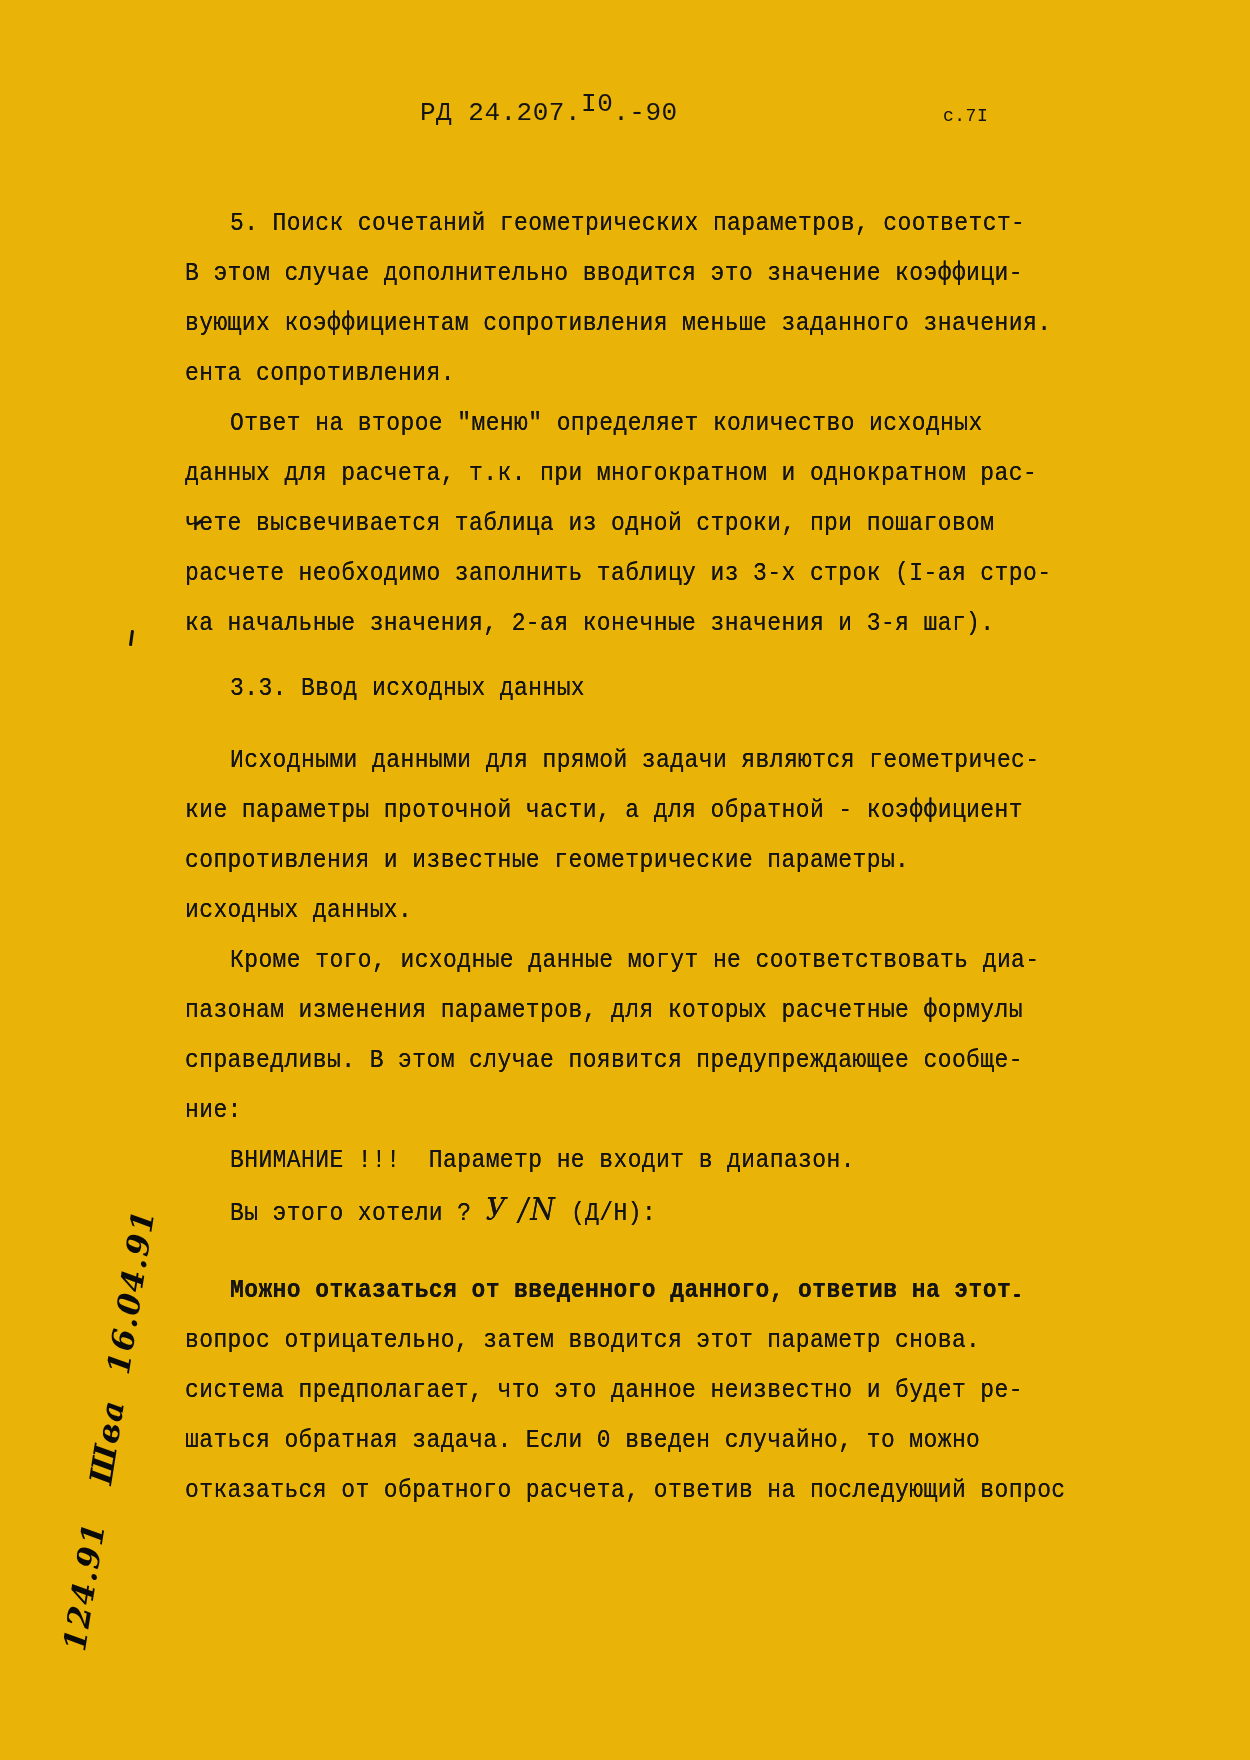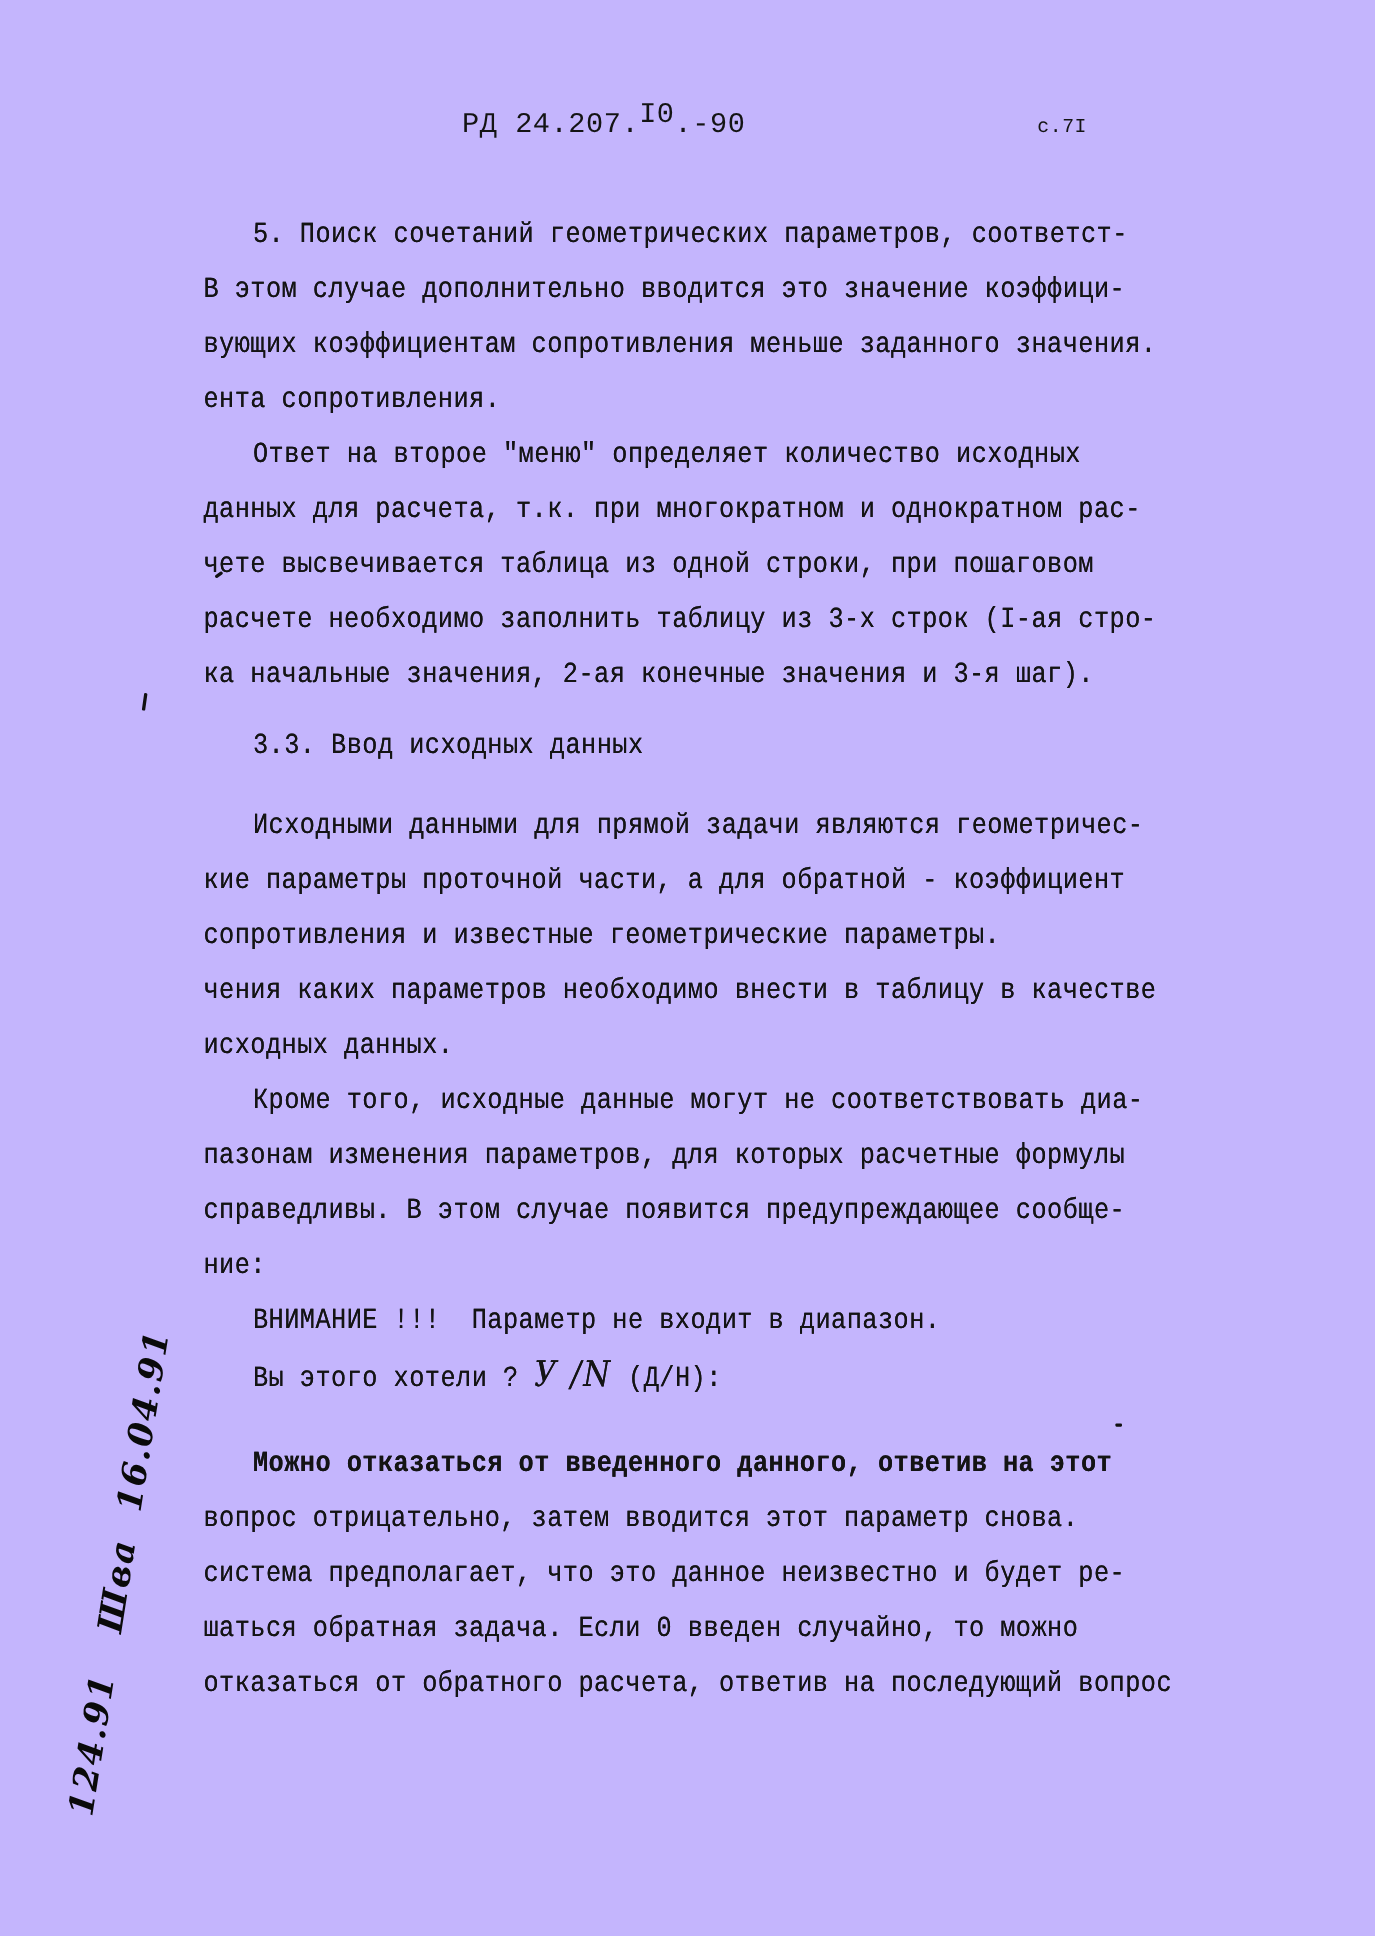--- a/index.html
+++ b/index.html
@@ -1,30 +1,30 @@
 <!DOCTYPE html>
 <html><head>
 <meta charset="utf-8">
 <style>
   html,body{margin:0;padding:0;}
   body{
     width:1250px;height:1760px;position:relative;overflow:hidden;
     background:#ffffff;color:#141414;
     font-family:"Liberation Mono",monospace;
   }
-  .page{position:absolute;inset:0;background:#c4b5fd;}
+  .page{position:absolute;inset:0;background:#eab308;}
 
   
   .hdr{position:absolute;top:98px;left:0;width:100%;height:40px;font-size:26px;letter-spacing:.5px;}
   .doc-num{position:absolute;left:420px;top:0;white-space:pre;}
   .doc-num .ins{position:relative;top:-9px;}
   .page-num{position:absolute;left:943px;top:8px;font-size:18px;}
 
   
-  .bodytext{position:absolute;left:185px;top:188px;width:920px;}
+  .bodytext{position:absolute;left:185px;top:198px;width:920px;}
   .line{
     height:50px;line-height:50px;font-size:23px;letter-spacing:.4px;
     white-space:pre;
   }
   .line .ln{
     display:inline-block;transform:scaleY(1.15);transform-origin:center;
     text-shadow:0 0 .5px rgba(0,0,0,.85);
   }
   .indent{padding-left:45px;}
   .heading{margin-top:15px;margin-bottom:22px;}
@@ -65,21 +65,20 @@
       <div class="line"><span class="ln">ента сопротивления.</span></div>
       <div class="line indent"><span class="ln">Ответ на второе "меню" определяет количество исходных</span></div>
       <div class="line"><span class="ln">данных для расчета, т.к. при многократном и однократном рас-</span></div>
       <div class="line"><span class="ln">чете высвечивается таблица из одной строки, при пошаговом</span></div>
       <div class="line"><span class="ln">расчете необходимо заполнить таблицу из 3-х строк (I-ая стро-</span></div>
       <div class="line"><span class="ln">ка начальные значения, 2-ая конечные значения и 3-я шаг).</span></div>
       <div class="line indent heading"><span class="ln">3.3. Ввод исходных данных</span></div>
       <div class="line indent"><span class="ln">Исходными данными для прямой задачи являются геометричес-</span></div>
       <div class="line"><span class="ln">кие параметры проточной части, а для обратной - коэффициент</span></div>
       <div class="line"><span class="ln">сопротивления и известные геометрические параметры.</span></div>
-      <div class="line"><span class="ln">чения каких параметров необходимо внести в таблицу в качестве</span></div>
       <div class="line"><span class="ln">исходных данных.</span></div>
       <div class="line indent"><span class="ln">Кроме того, исходные данные могут не соответствовать диа-</span></div>
       <div class="line"><span class="ln">пазонам изменения параметров, для которых расчетные формулы</span></div>
       <div class="line"><span class="ln">справедливы. В этом случае появится предупреждающее сообще-</span></div>
       <div class="line"><span class="ln">ние:</span></div>
       <div class="line indent"><span class="ln">ВНИМАНИЕ !!!  Параметр не входит в диапазон.</span></div>
       <div class="line indent"><span class="ln"><span>Вы этого хотели ? </span><span class="hand">У /N</span><span> (Д/Н):</span></span></div>
       <div class="line indent gap-top"><span class="ln">Можно отказаться от введенного данного, ответив на этот</span></div>
       <div class="line"><span class="ln">вопрос отрицательно, затем вводится этот параметр снова.</span></div>
       <div class="line"><span class="ln">система предполагает, что это данное неизвестно и будет ре-</span></div>

